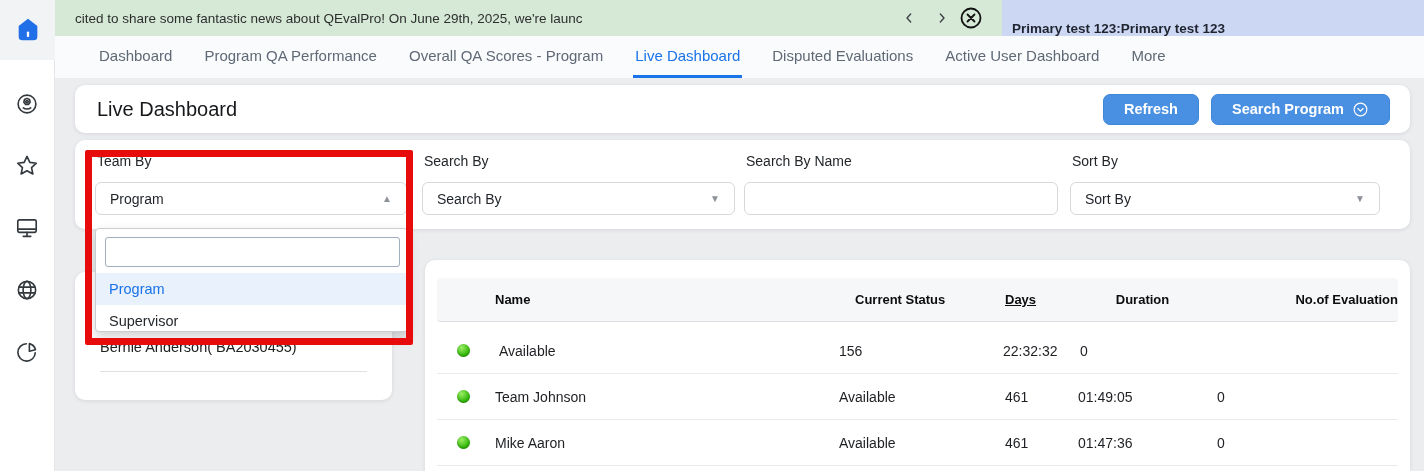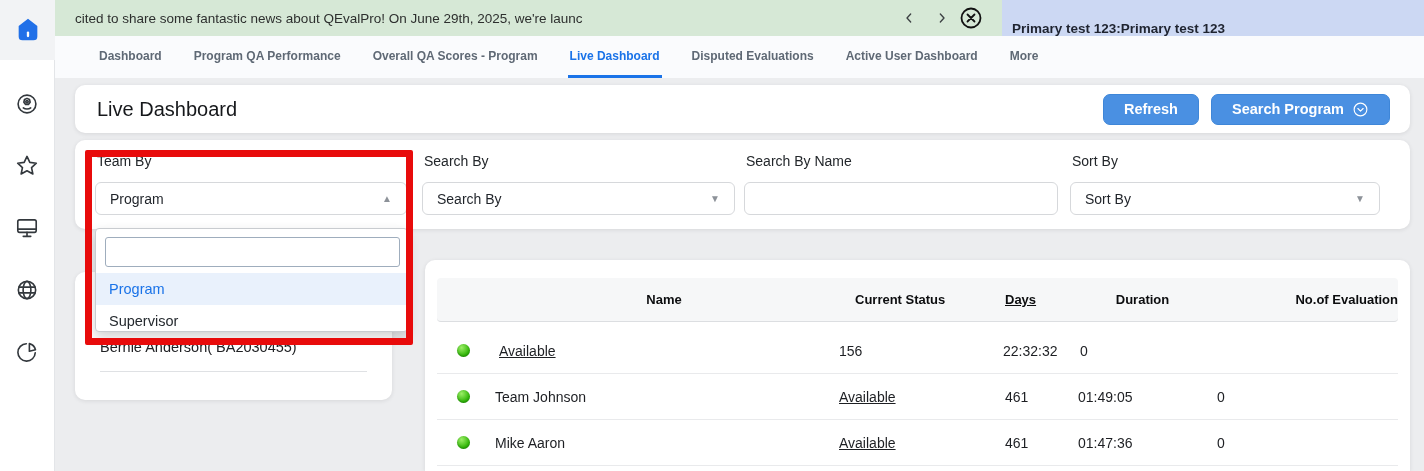--- a/index.html
+++ b/index.html
@@ -24,22 +24,22 @@
   .banner-next{ left:876px; top:8px; width:22px; height:20px; }
   .banner-close{ left:903px; top:5px; width:26px; height:26px; }
   .banner-ctrl svg{ stroke:#3c4043; fill:none; stroke-width:2; stroke-linecap:round; stroke-linejoin:round; }
   .banner-close svg{ stroke:#111; stroke-width:1.8; }
   .banner-lavender{ flex:1; background:var(--banner-lavender,#ccd8f3); display:flex; align-items:flex-end;font-weight:bold; }
   .banner-session{ margin-left:10px; font-size:13.5px; color:#1f2430; }
 
   
   .tabbar{ position:absolute; left:55px; top:36px; width:1369px; height:42px; background:#fafbfd;
            display:flex; align-items:stretch; gap:28px; padding-left:42px; }
-  .tab{ display:flex; align-items:center; font-size:12px; color:#5f6975; cursor:pointer;
-        border-bottom:3px solid transparent; padding:0 2px; white-space:nowrap;font-weight:bold; }
+  .tab{ display:flex; align-items:center; font-size:15px; color:#5f6975; cursor:pointer;
+        border-bottom:3px solid transparent; padding:0 2px; white-space:nowrap; }
   .tab.active{ color:var(--accent-blue,#1a73e8); border-bottom-color:var(--accent-blue,#1a73e8); }
 
   
   .card{ position:absolute; background:#fff; border-radius:10px; box-shadow:0 1px 4px rgba(27,31,35,.10); }
 
   
   .title-card{ left:75px; top:85px; width:1335px; height:48px; display:flex; align-items:center; z-index:3;}
   .page-title{ margin-left:22px; font-size:20px; font-weight:500; color:#16181b; }
   .title-actions{ margin-left:auto; margin-right:20px; display:flex; gap:12px; }
   .btn{ background:var(--button-blue,#4a90e2); border:1px solid #3e86d8; color:#fff; font-weight:600;
@@ -77,30 +77,30 @@
   
   .team-card{ left:75px; top:272px; width:317px; height:128px; z-index:1; }
   .team-item{ position:absolute; left:25px; top:67px; font-size:14.5px; color:#202124; cursor:pointer; }
   .team-divider{ position:absolute; left:25px; right:25px; top:99px; height:1px; background:#dfe1e4; }
 
   
   .table-card{ left:425px; top:260px; width:985px; height:211px; border-radius:10px 10px 0 0; overflow:hidden; z-index:1; }
   .thead{ margin:18px 12px 0; height:44px; background:#f6f7f8; border-radius:4px; border-bottom:1px solid #dcdee1;
           display:grid; grid-template-columns:56px 340px 166px 75px 137px 1fr; align-items:center;
           font-size:13px; font-weight:bold; color:#0c0d0f; }
-  .th-name{ padding-left:2px;text-align:center; } .th-status{ padding-left:22px; } .th-days{ padding-left:6px;text-decoration:underline; }
+  .th-name{ padding-left:2px; } .th-status{ padding-left:22px; } .th-days{ padding-left:6px;text-decoration:underline; }
   .th-duration{ text-align:center; } .th-evals{ text-align:right; }
   .tbody{ margin:6px 12px 0; }
   .trow{ height:46px; display:grid; grid-template-columns:56px 340px 166px 75px 137px 1fr; align-items:center;
          font-size:14px; color:#1d1f23; border-bottom:1px solid #e9eaec; background:#fff; }
   .td-dot{ display:flex; justify-content:flex-start; padding-left:20px; }
   .status-dot{ width:13px; height:13px; border-radius:50%;
                background:radial-gradient(circle at 35% 28%, #9bee66, var(--status-green,#35b80b) 62%, #1f9a00);
                box-shadow:inset 0 -1px 2px rgba(0,60,0,.35); }
-  .td-name{ padding-left:2px; } .td-status{ padding-left:6px;text-decoration:underline; } .td-days{ padding-left:6px; }
+  .td-name{ padding-left:2px; } .td-status{ padding-left:6px; } .td-days{ padding-left:6px; }
   .td-duration{ padding-left:4px; } .td-evals{ padding-left:6px; }
 </style>
 </head>
 <body>
 
 <div class="stage">
 
   <div class="sidebar">
     <div class="logo-wrap">
       <svg width="28" height="28" viewBox="0 0 24 24">

